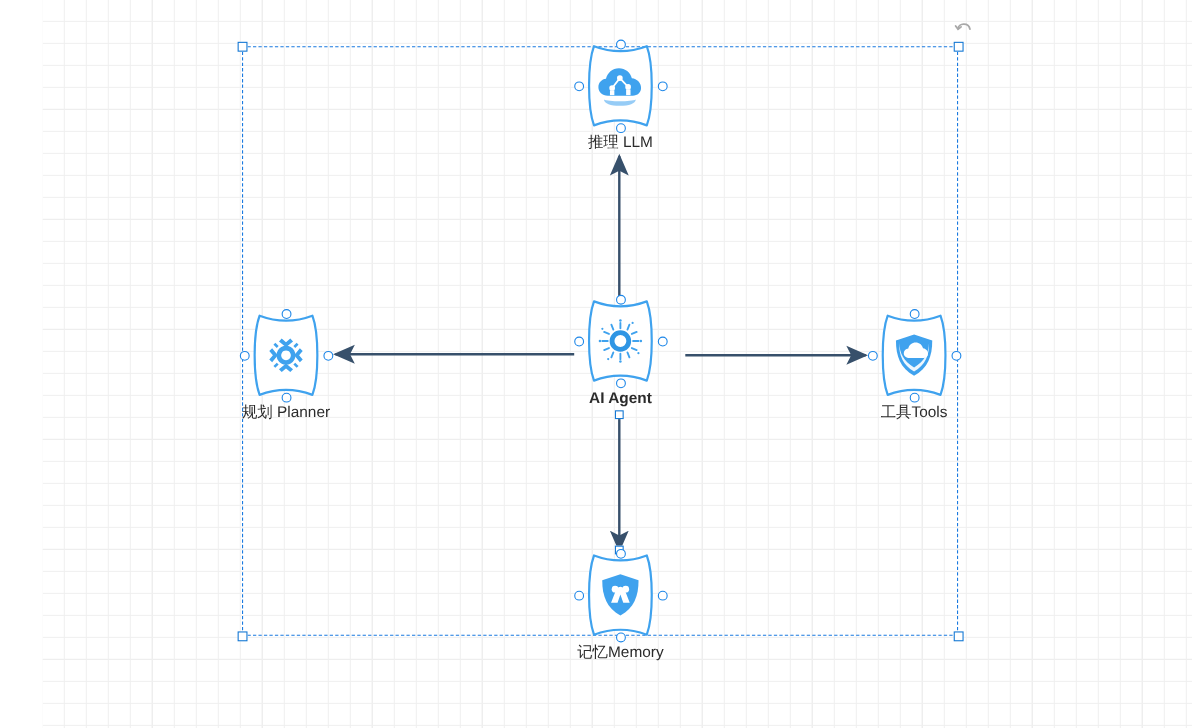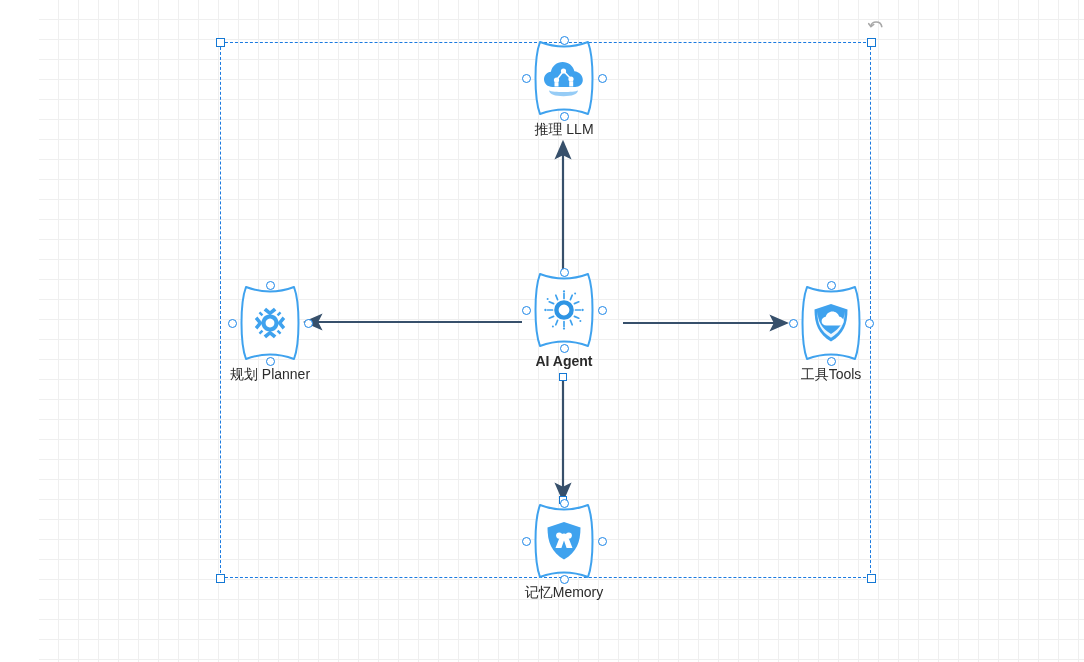--- a/index.html
+++ b/index.html
@@ -164,21 +164,21 @@
         <rect x="30.2" y="28.3" width="4" height="5.2" fill="#ffffff"></rect>
       </svg>
     </div>
     <div class="port top"></div>
     <div class="port right"></div>
     <div class="port bottom"></div>
     <div class="port left"></div>
     <div class="node-label">推理 LLM</div>
   </div>
 
-  <div class="node" style="left:193px; top:285px;">
+  <div class="node" style="left:183px; top:285px;">
     <svg class="node-frame" viewBox="0 0 76 76">
       <path d="M14,2 C30,8 46,8 62,2 C68,18 68,58 62,74 C46,68 30,68 14,74 C8,58 8,18 14,2 Z" fill="#ffffff" stroke="#3fa2ee" stroke-width="2" stroke-linejoin="round"></path>
     </svg>
     <div class="node-icon">
       <svg viewBox="0 0 50 50" width="50" height="50">
         <g fill="#3fa2ee">
 
           <path d="M25,16.4 A8.6,8.6 0 1,1 24.99,16.4 Z M25,20.6 A4.4,4.4 0 1,0 25.01,20.6 Z" fill-rule="evenodd"></path>
 
           <path d="M18.6,12.4 L21.1,9.8 L25,13.1 L28.9,9.8 L31.4,12.4 L25,17.6 Z"></path>

